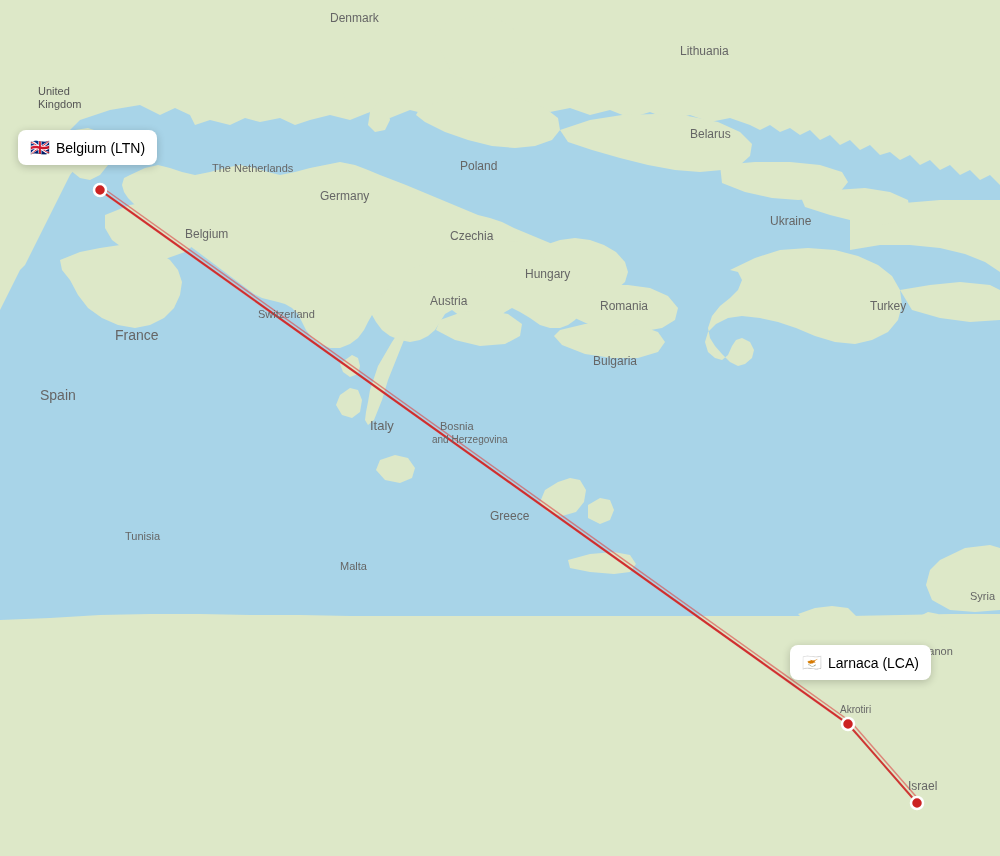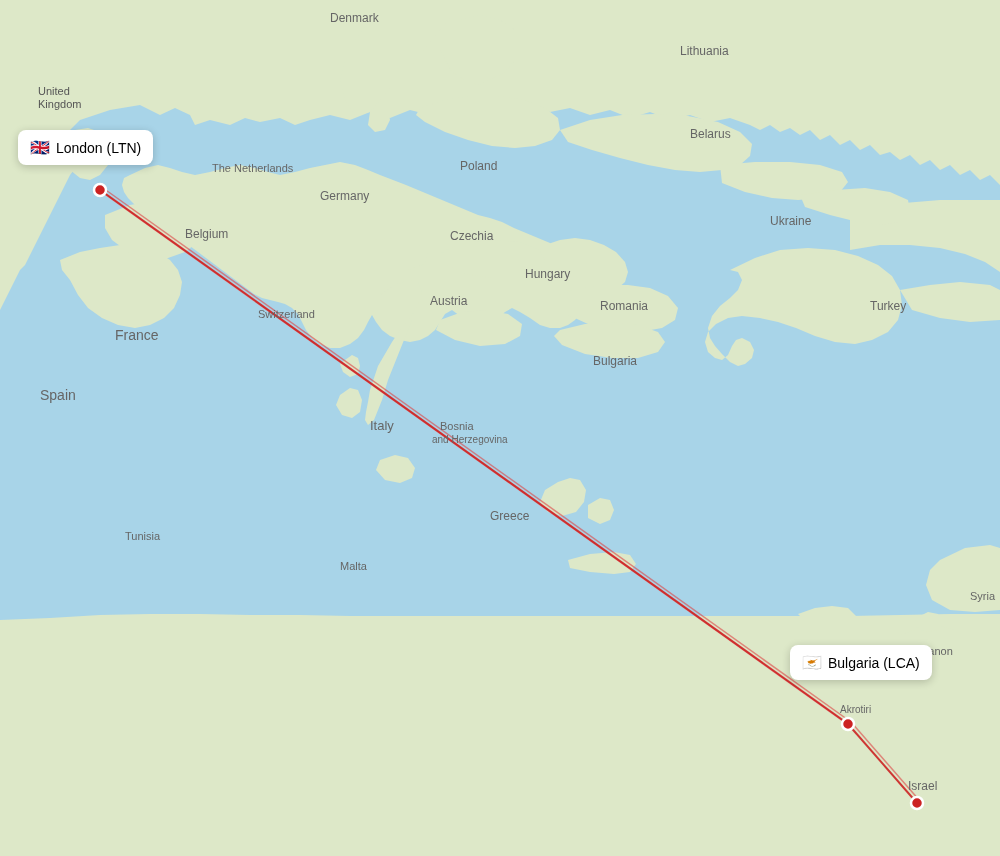--- a/index.html
+++ b/index.html
@@ -168,20 +168,20 @@
     <circle cx="100" cy="190" r="6" fill="#cc2222" stroke="white" stroke-width="2.5"></circle>
 
     <circle cx="848" cy="724" r="6" fill="#cc2222" stroke="white" stroke-width="2.5"></circle>
 
     <circle cx="917" cy="803" r="6" fill="#cc2222" stroke="white" stroke-width="2.5"></circle>
 
   </svg>
 
   <div id="tooltip-london" class="tooltip">
     <span class="tooltip-flag">🇬🇧</span>
-    <span>London (LTN)</span>
+    <span>Belgium (LTN)</span>
   </div>
 
   <div id="tooltip-larnaca" class="tooltip">
     <span class="tooltip-flag">🇨🇾</span>
-    <span>Bulgaria (LCA)</span>
+    <span>Larnaca (LCA)</span>
   </div>
 </div>
 
 </body></html>

